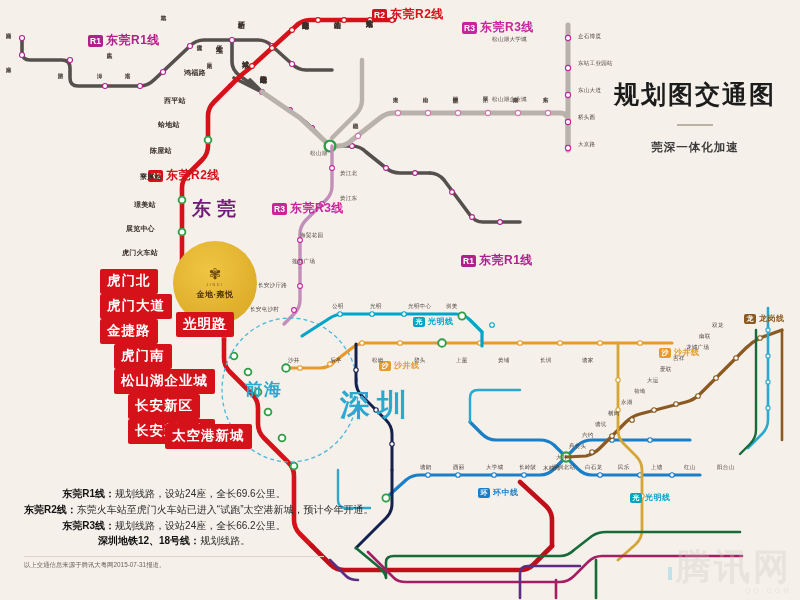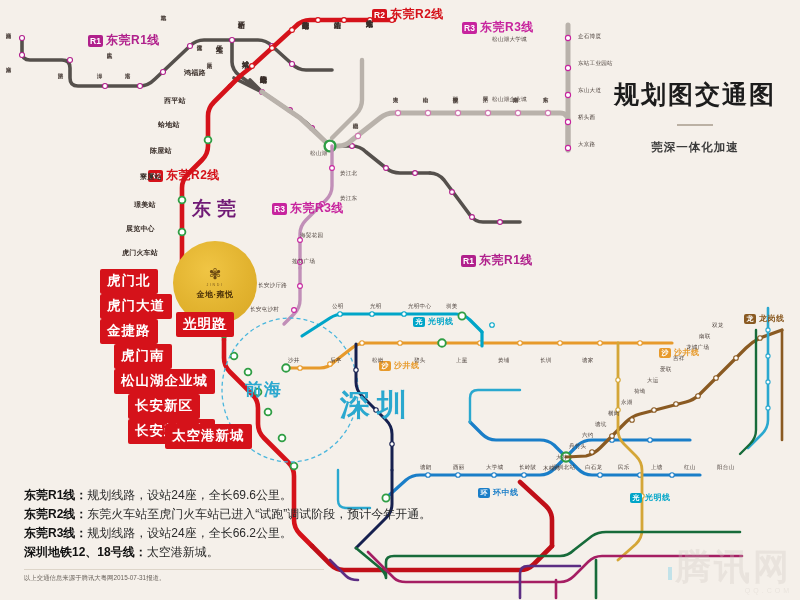--- a/index.html
+++ b/index.html
@@ -162,24 +162,25 @@
     letter-spacing: .5px;
   }
 
   
   .legend {
     position: absolute;
     left: 24px; top: 486px;
     width: 300px;
   }
   .legend-row {
-    font-size: 12px;
+    font-size: 10px;
     color: #2b2b2b;
     line-height: 1.58;
     white-space: nowrap;
+    text-align: center;
   }
   .legend-row .k {
     font-weight: bold;
     color: #111;
   }
   .legend-note {
     margin-top: 7px;
     font-size: 6.4px;
     color: #6a635c;
     border-top: 1px solid #ddd5c9;
@@ -595,23 +596,23 @@
       <div class="st" style="left: 585px; top: 464px;">白石龙</div>
       <div class="st" style="left: 618px; top: 464px;">民乐</div>
       <div class="st" style="left: 651px; top: 464px;">上塘</div>
       <div class="st" style="left: 684px; top: 464px;">红山</div>
       <div class="st" style="left: 717px; top: 464px;">阳台山</div>
     </div>
 
   <div class="legend">
     <div id="legend-host">
         <div class="legend-row"><span class="k">东莞R1线：</span><span>规划线路，设站24座，全长69.6公里。</span></div>
-        <div class="legend-row"><span class="k">东莞R2线：</span><span>东莞火车站至虎门火车站已进入“试跑”调试阶段，预计今年开通。</span></div>
+        <div class="legend-row"><span class="k">东莞R2线：</span><span>东莞火车站至虎门火车站已进入“试跑”太空港新城，预计今年开通。</span></div>
         <div class="legend-row"><span class="k">东莞R3线：</span><span>规划线路，设站24座，全长66.2公里。</span></div>
-        <div class="legend-row"><span class="k">深圳地铁12、18号线：</span><span>太空港新城。</span></div>
+        <div class="legend-row"><span class="k">深圳地铁12、18号线：</span><span>规划线路。</span></div>
       </div>
     <div class="legend-note">以上交通信息来源于腾讯大粤网2015-07-31报道。</div>
   </div>
 
   <div class="watermark">
     <div class="wm-main"><span class="wm-bar"></span><span>腾讯网</span></div>
     <div class="wm-sub">QQ.COM</div>
   </div>
 
 </div>

